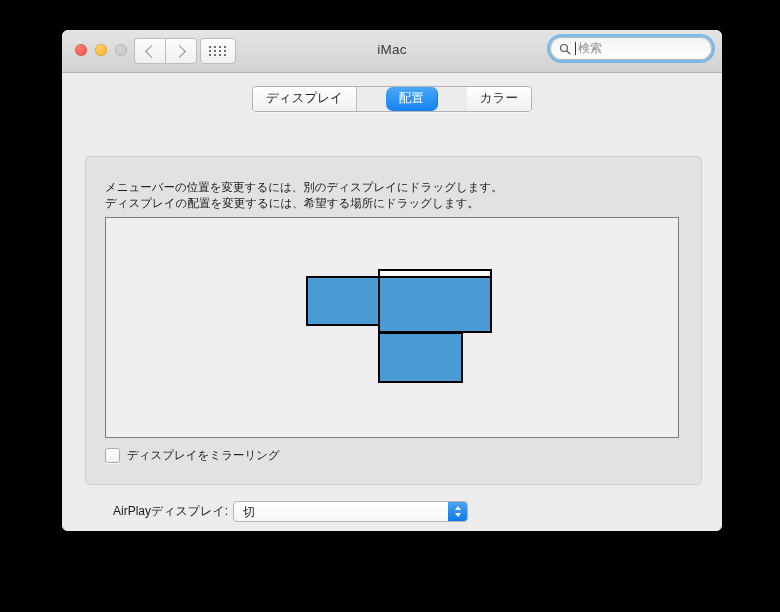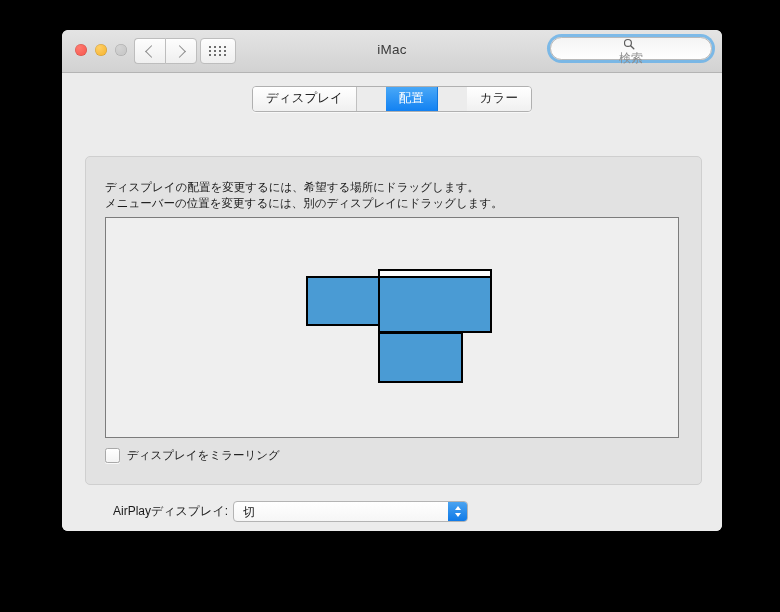--- a/index.html
+++ b/index.html
@@ -96,21 +96,20 @@
     right: 10px; top: 7px;
     width: 162px; height: 23px;
     border-radius: 11.5px;
     background: linear-gradient(to bottom, #f4f4f4, #ffffff);
     border: 1px solid #b9b9b9;
     box-shadow: 0 0 0 3px rgba(91,172,233,0.75);
     display: flex;
     align-items: center;
     padding: 0 8px;
     box-sizing: border-box;
-    flex-direction: column;
   }
   .search-icon { width: 12px; height: 12px; flex: 0 0 auto; margin-right: 4px; }
   .search-caret {
     width: 1px; height: 13px;
     background: #333;
     margin-right: 2px;
   }
   .search-ph { font-size: 12px; color: #8c8c8c; }
 
   
@@ -142,20 +141,21 @@
     background: linear-gradient(to bottom, #ffffff, #f0f0f0);
     border-right: 1px solid #c0c0c0;
     line-height: 15px;
     white-space: nowrap;
   }
   .tab:last-child { border-right: none; }
   .tab.selected {
     background: linear-gradient(to bottom, #49a8f7 0%, #1281f2 100%);
     color: #ffffff;
     border-right-color: #1277dd;
+    border-radius: 7px;
   }
 
   
   .panel {
     position: absolute;
     left: 23px; top: 83px;
     width: 615px; height: 327px;
     background: #e2e2e2;
     border: 1px solid #cfcfcf;
     border-radius: 5px;
@@ -323,22 +323,22 @@
       <div class="tabs">
         <div class="tab">ディスプレイ</div>
         <div class="tab selected">配置</div>
         <div class="tab">カラー</div>
       </div>
     </div>
 
     <div class="panel">
 
       <div class="hint">
+        <div>メニューバーの位置を変更するには、別のディスプレイにドラッグします。</div>
         <div>ディスプレイの配置を変更するには、希望する場所にドラッグします。</div>
-        <div>メニューバーの位置を変更するには、別のディスプレイにドラッグします。</div>
       </div>
 
       <div class="canvas">
         <div class="display" id="disp-left" style="left: 200px; top: 58px; width: 75px; height: 50px; background: rgb(74, 155, 212);"></div>
         <div class="display" id="disp-main" style="left: 272px; top: 51px; width: 114px; height: 64px; background: rgb(74, 155, 212);">
           <div class="menubar"></div>
         </div>
         <div class="display" id="disp-bottom" style="left: 272px; top: 114px; width: 85px; height: 51px; background: rgb(74, 155, 212);"></div>
       </div>
 

